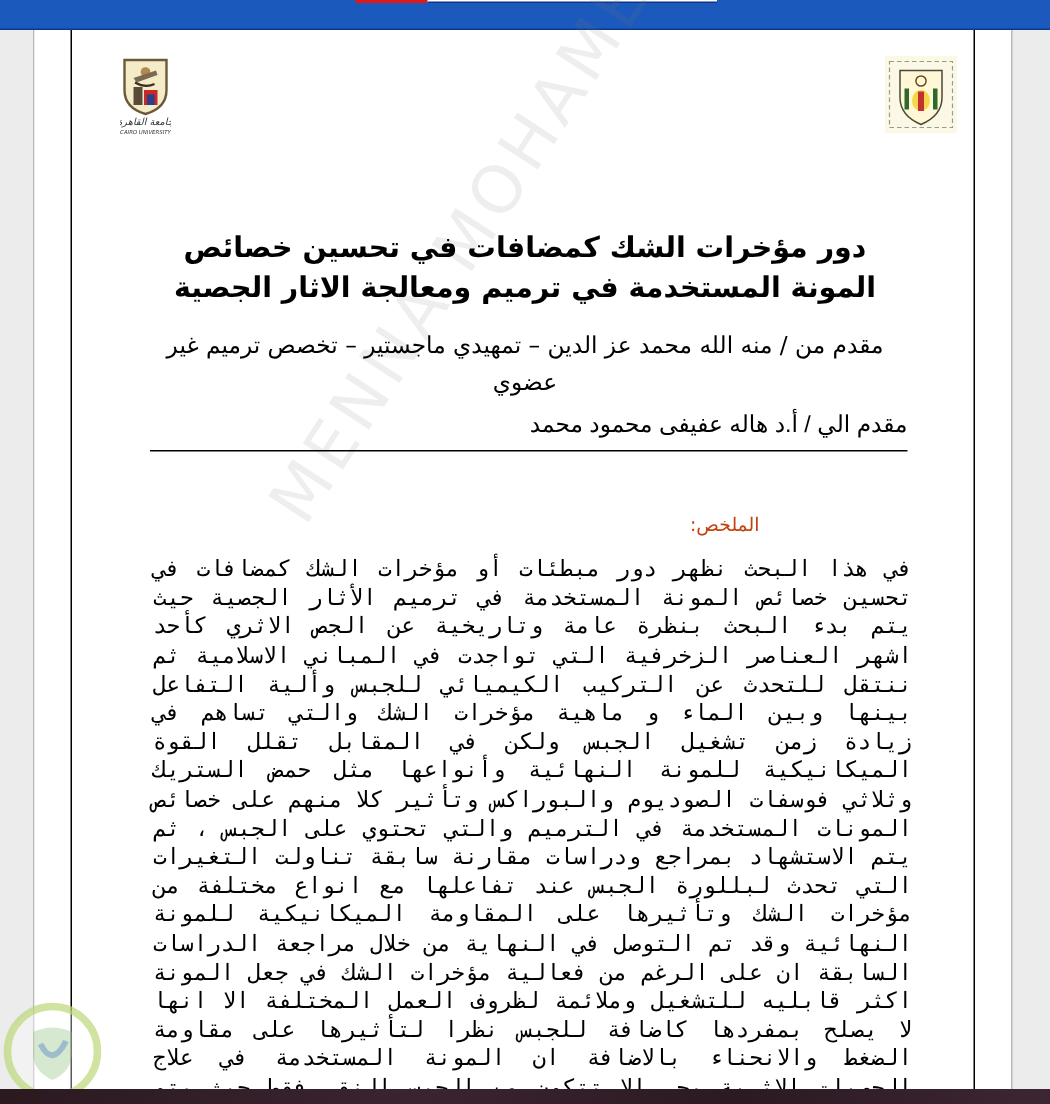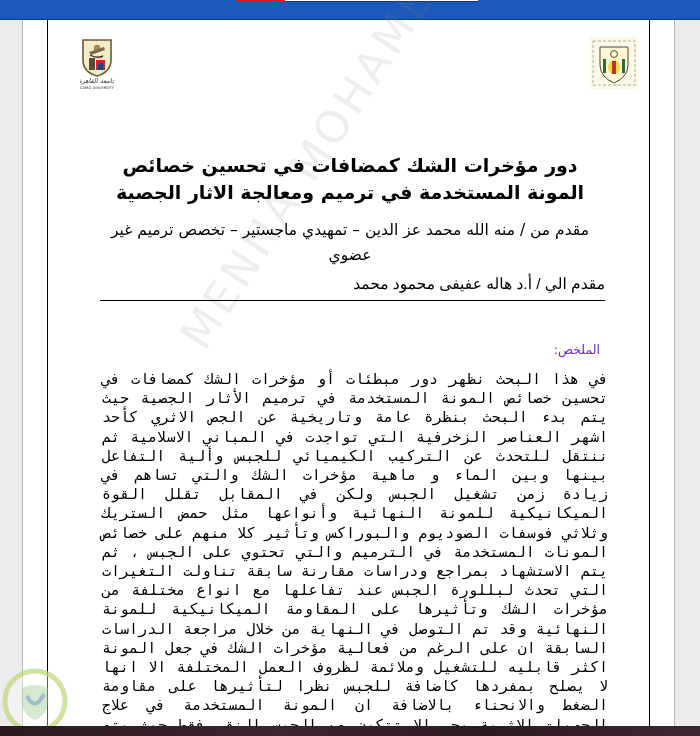--- a/index.html
+++ b/index.html
@@ -57,22 +57,22 @@
     line-height: 25px; margin: 11px 0 0 0;
   }
   .supervisor {
     font-family: Liberation Sans, sans-serif; font-size: 15.5px; 
     line-height: 25px; margin: 3px 0 0 0;
   }
   .rule {
     height: 1px; background: #000; margin-top: 4px; width: 505px; margin-right: 0;
   }
   .abstract-label {
-    position: absolute; left: 460px; top: 342px; width: 140px; direction: rtl; text-align: right;
-    font-size: 12.5px; color: #6d28d9;
+    position: absolute; left: 460px; top: 342px; width: 140px; direction: rtl; text-align: left;
+    font-size: 12.5px; color: #c2410c;
   }
   .abstract {
     position: absolute; left: 98px; top: 367px; width: 506px; direction: rtl;
     text-align: justify; text-align-last: right;
     font-family: Liberation Mono, monospace; font-size: 15px; line-height: 19.2px; color: #000;
     margin: 4px;
   }
   .watermark {
     position: absolute; left: 170px; top: 330px; transform: rotate(-57deg);
     transform-origin: left top;

